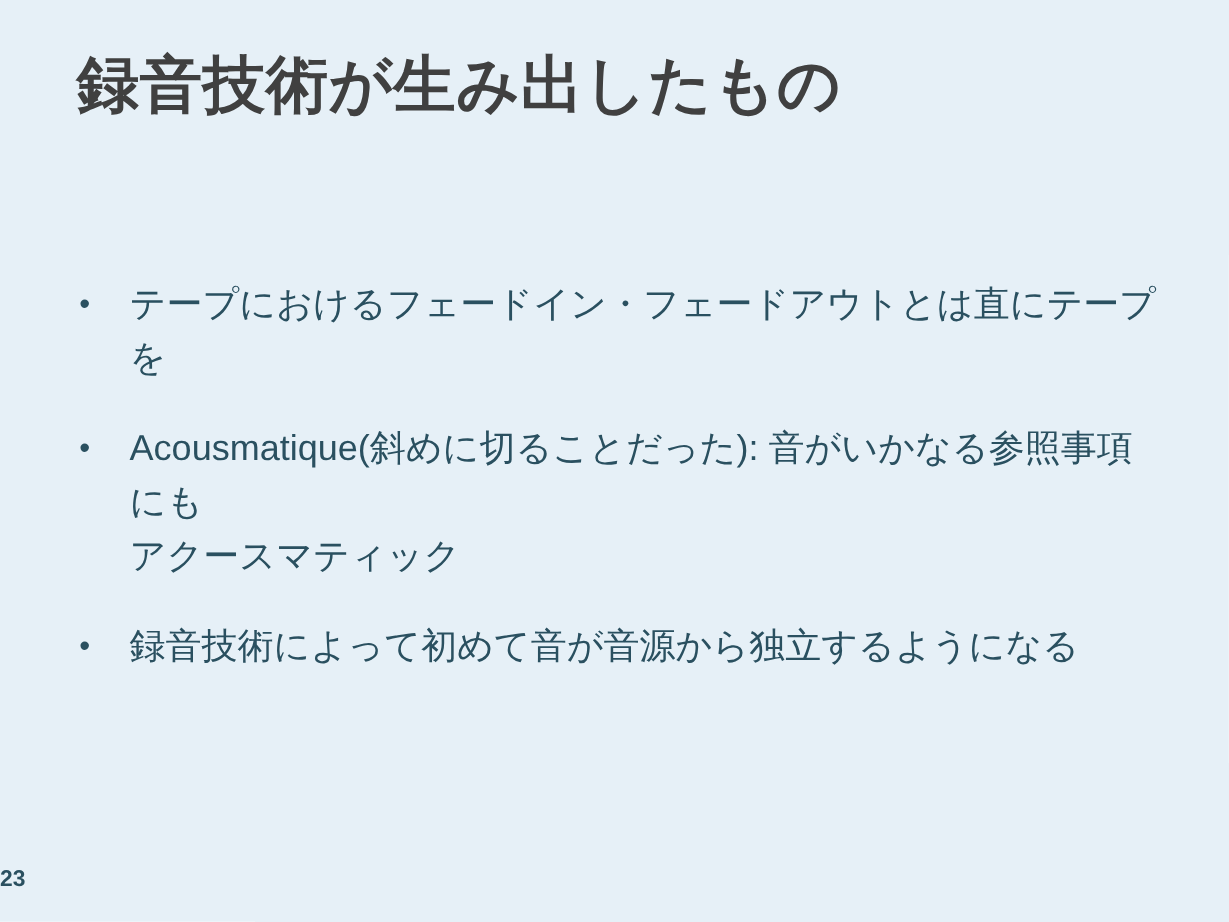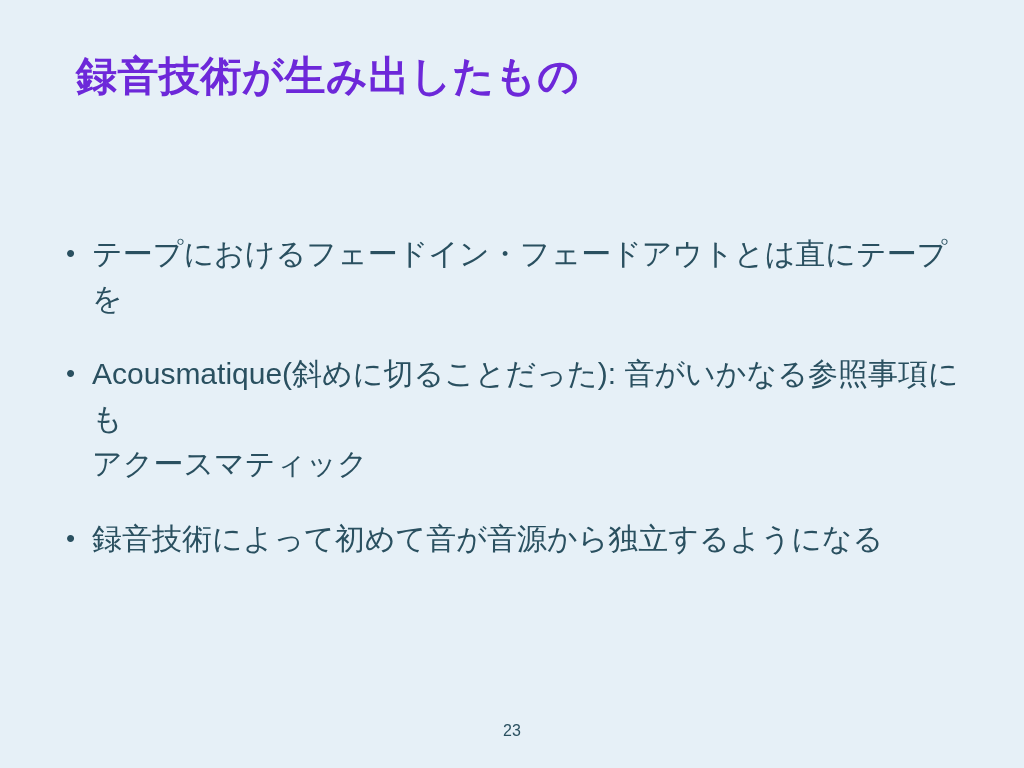--- a/index.html
+++ b/index.html
@@ -13,26 +13,26 @@
     background: #e6f0f7;
     font-family: "Liberation Sans", "DejaVu Sans", sans-serif;
     overflow: hidden;
     box-sizing: border-box;
   }
   .slide-title {
     position: absolute;
     left: 64px;
     top: 40px;
     width: 900px;
-    font-size: 41px;
+    font-size: 52px;
     font-weight: 700;
     letter-spacing: 0.5px;
-    color: #6d28d9;
+    color: #404040;
     line-height: 1.2;
-    margin: 12px;
+    margin: 0;
   }
   .bullet-list {
     position: absolute;
     left: 66px;
     top: 231px;
     width: 900px;
     list-style: none;
     margin: 0;
     padding: 0;
   }
@@ -46,32 +46,32 @@
   }
   .bullet-marker {
     flex: 0 0 26px;
     width: 26px;
     font-size: 26px;
     line-height: 45px;
     color: #2a5060;
   }
   .bullet-text {
     flex: 1 1 auto;
+    margin-left: 16px;
   }
   .bullet-text .line {
     min-height: 0;
   }
   .page-number {
     position: absolute;
     left: 0;
     right: 0;
     top: 722px;
-    text-align: center;
-    font-size: 16px;
-    font-weight: 400;
+    font-size: 19px;
+    font-weight: 700;
     color: #2a5060;
   }
 </style>
 </head>
 <body>
 
 <div class="slide">
 
   <h1 class="slide-title">録音技術が生み出したもの</h1>
 

